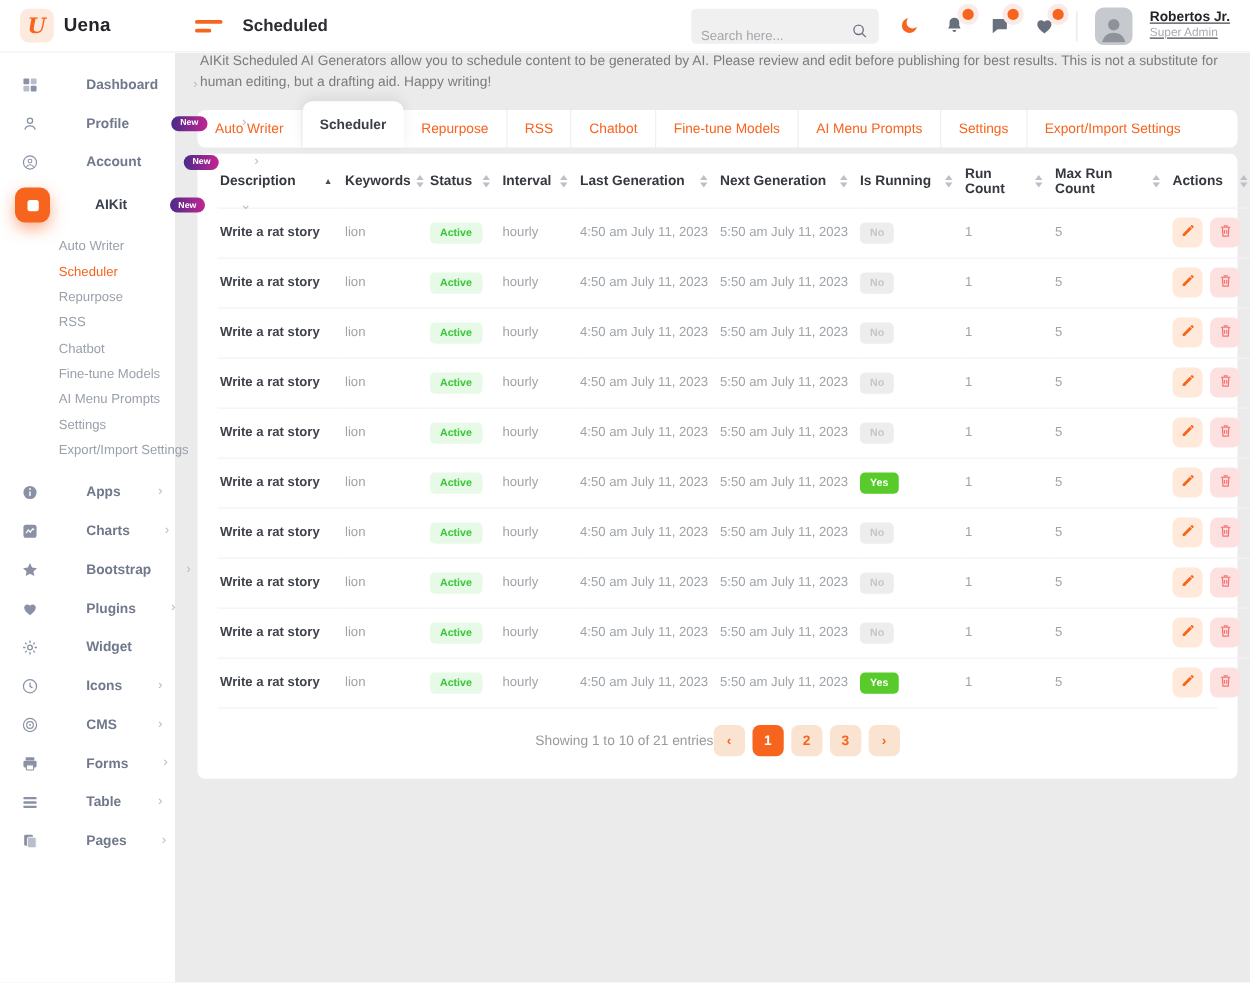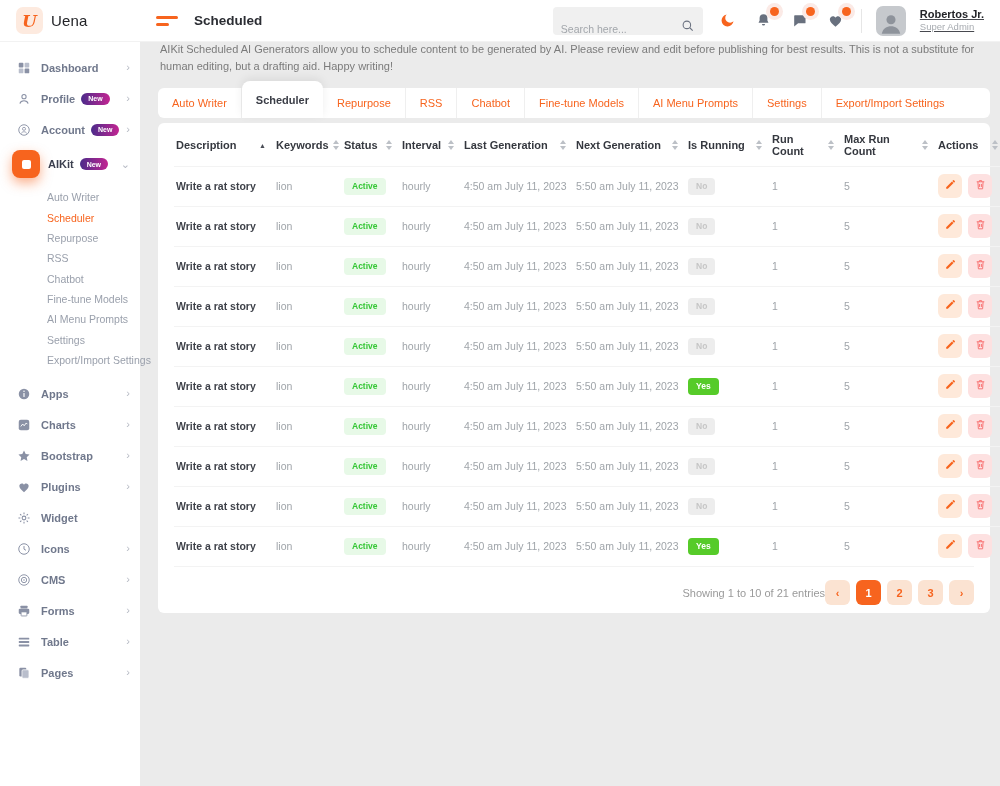--- a/index.html
+++ b/index.html
@@ -5,40 +5,40 @@
   * { margin:0; padding:0; box-sizing:border-box; }
   html,body { width:1000px; height:786px; overflow:hidden; }
   body { font-family:"Liberation Sans","DejaVu Sans",sans-serif; background:#EBEBEB; color:#47494F; font-size:11px; }
   :root { --primary:#F7641E; --muted:#9FA4A9; --dark:#3D4152; --sbtext:#7E8599; }
 
   
   header { position:fixed; top:0; left:0; width:1000px; height:42px; background:#fff; display:flex; align-items:center; z-index:20; border-bottom:1px solid #f2f2f2; }
   .brand { width:140px; flex:0 0 140px; display:flex; align-items:center; gap:8px; padding-left:16px; }
   .brand-logo { width:27px; height:27px; border-radius:7px; background:#FDEADF; display:flex; align-items:center; justify-content:center;
                 font-family:"DejaVu Serif",serif; font-style:italic; font-weight:700; font-size:17px; color:var(--primary); cursor:pointer; }
-  .brand-name { font-size:15px; font-weight:400; color:#232428; letter-spacing:.2px; }
+  .brand-name { font-size:15px; font-weight:700; color:#232428; letter-spacing:.2px; }
   .hamburger { width:24px; margin-left:16px; cursor:pointer; }
   .hamburger i { display:block; height:3px; border-radius:2px; background:var(--primary); margin:4px 0; }
   .hamburger i:first-child { width:22px; } .hamburger i:last-child { width:13px; }
   header h1 { font-size:13.5px; font-weight:700; color:#2b2d33; margin-left:14px; }
   .header-right { margin-left:auto; display:flex; align-items:center; gap:14px; padding-right:16px; }
   .search-box { width:150px; height:28px; background:#F0F0F0; border-radius:4px; display:flex; align-items:flex-end; padding:0 8px; }
   .search-box input { flex:1; border:none; outline:none; background:transparent; font-size:10.5px; color:#666; width:110px; font-family:inherit; }
   .search-box input::placeholder { color:#A2A6AB; }
   .hicon { position:relative; background:none; border:none; cursor:pointer; width:22px; height:22px; display:flex; align-items:center; justify-content:center; }
   .hicon .dot { position:absolute; top:-3px; right:-4px; width:9px; height:9px; border-radius:50%; background:var(--primary); box-shadow:0 0 0 4px #FBEAE6; }
   .vdiv { width:1px; height:24px; background:#E6E6E6; }
   .avatar { width:30px; height:30px; border-radius:7px; background:#C6C9CD; overflow:hidden; display:flex; align-items:flex-end; justify-content:center; cursor:pointer; }
   .user-meta { line-height:1.25;text-decoration:underline; }
   .user-name { font-size:11px; font-weight:800; color:#232428; }
   .user-role { font-size:9.5px; color:#A7ABB0; }
 
   
   aside { position:fixed; top:42px; left:0; width:140px; height:744px; background:#fff; padding-top:10px; z-index:10; }
-  .sb-item { display:flex; align-items:center; height:31px; padding:0 10px 0 16px; cursor:pointer; position:relative; }
+  .sb-item { display:flex; align-items:center; height:31px; padding:0 10px 0 16px; cursor:pointer; position:relative;gap:28px; }
   .sb-icon { width:16px; height:16px; flex:0 0 16px; display:flex; align-items:center; justify-content:center; margin-right:9px; }
   .sb-label { font-size:11px; color:#70788C; font-weight:600; white-space:nowrap; }
   .sb-item.active .sb-label { color:#3b3f4e; }
   .sb-badge { margin-left:6px; font-size:7px; font-weight:700; color:#fff; background:linear-gradient(90deg,#4B2B8A,#C32592); padding:2.5px 7px; border-radius:8px; }
   .sb-chevron { margin-left:auto; color:#B6BAC4; font-size:11px; line-height:1; }
   .aikit-box { width:28px; height:28px; flex:0 0 28px; border-radius:8px; background:var(--primary); display:flex; align-items:center; justify-content:center;
                box-shadow:0 5px 12px rgba(247,100,30,.5); margin-right:8px; margin-left:-4px; }
   .aikit-inner { width:9px; height:9px; background:#fff; border-radius:2px; }
   .sb-item.active { height:38px; }
   .sb-sub { padding:4px 0 8px 47px; }
@@ -76,21 +76,21 @@
   .sort-both i { width:0; height:0; border-left:3.5px solid transparent; border-right:3.5px solid transparent; display:block; }
   .sort-both i.up { border-bottom:4px solid #BCC0C6; }
   .sort-both i.dn { border-top:4px solid #BCC0C6; }
   .badge { display:inline-block; padding:3.5px 8px; border-radius:4px; font-size:8.5px; font-weight:700; }
   .badge-active { background:#E7F9E7; color:#35C735; }
   .badge-yes { background:#56CB29; color:#fff; }
   .badge-no  { background:#EDEDED; color:#C6C6C6; }
   .act-btn { width:24px; height:24px; border:none; border-radius:6px; cursor:pointer; display:inline-flex; align-items:center; justify-content:center; margin-right:6px; }
   .act-edit { background:#FEE9DA; } .act-del { background:#FDE1E1; }
 
-  .card-footer { display:flex; align-items:center; justify-content:flex-end; padding:13px 0 8px; border-top:1px solid #F3F3F3; }
+  .card-footer { display:flex; align-items:center; justify-content:center; padding:13px 0 18px; border-top:1px solid #F3F3F3; }
   .summary { color:#9a9a9a; font-size:11px; }
   .pagination { display:flex; gap:6px; }
   .pg { width:25px; height:25px; border:none; border-radius:6px; background:#FBE3D2; color:var(--primary); font-size:11px; font-weight:700; cursor:pointer; font-family:inherit; }
   .pg.active { background:var(--primary); color:#fff; }
 </style>
 </head>
 <body>
 
 <header>
   <div class="brand">

